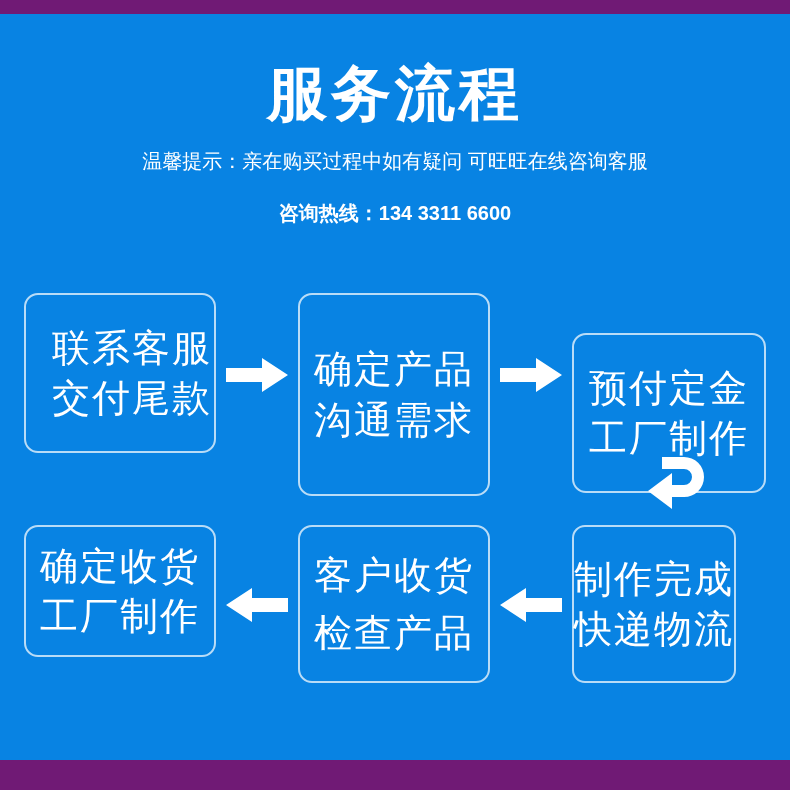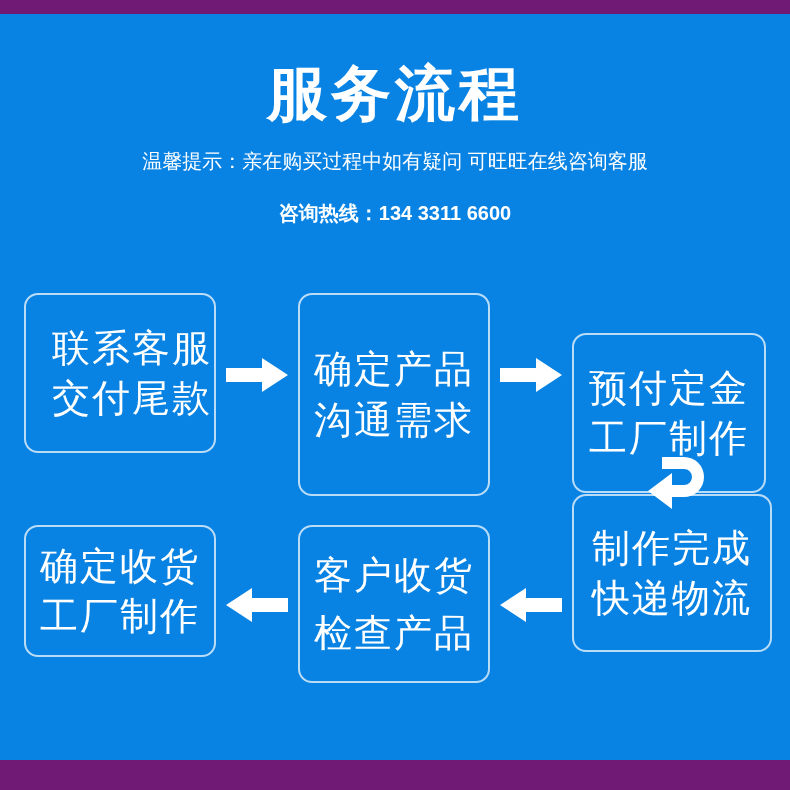--- a/index.html
+++ b/index.html
@@ -94,21 +94,21 @@
     white-space: nowrap;
   }
 
   
   #box-1 { left: 24px;  top: 293px; width: 192px; height: 160px; padding-left: 24px; }
   #box-2 { left: 298px; top: 293px; width: 192px; height: 203px; }
   #box-3 { left: 572px; top: 293px; width: 194px; height: 160px; margin-top: 40px; }
   
   #box-4 { left: 24px;  top: 525px; width: 192px; height: 132px; }
   #box-5 { left: 298px; top: 525px; width: 192px; height: 158px; gap: 8px; }
-  #box-6 { left: 572px; top: 494px; width: 200px; height: 158px; }
+  #box-6 { left: 572px; top: 525px; width: 164px; height: 158px; border-radius: 13px; }
 
   
   .arrow {
     position: absolute;
   }
   #arrow-1 { left: 226px; top: 356px; width: 62px; height: 38px; }
   #arrow-2 { left: 500px; top: 356px; width: 62px; height: 38px; }
   #arrow-3 { left: 226px; top: 586px; width: 62px; height: 38px; }
   #arrow-4 { left: 500px; top: 586px; width: 62px; height: 38px; }
   #arrow-uturn { left: 646px; top: 455px; width: 64px; height: 56px; }

